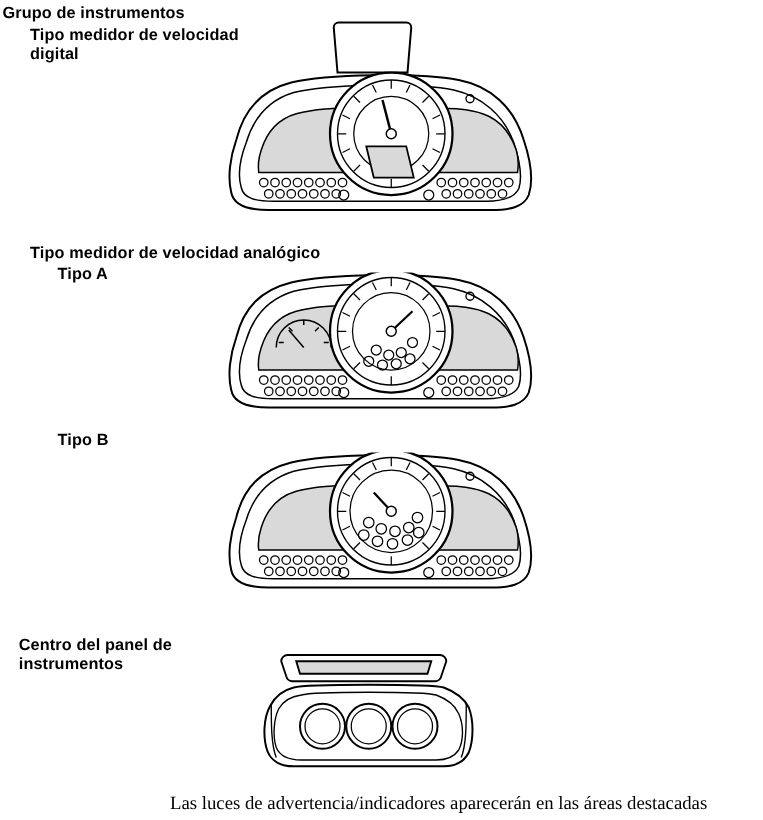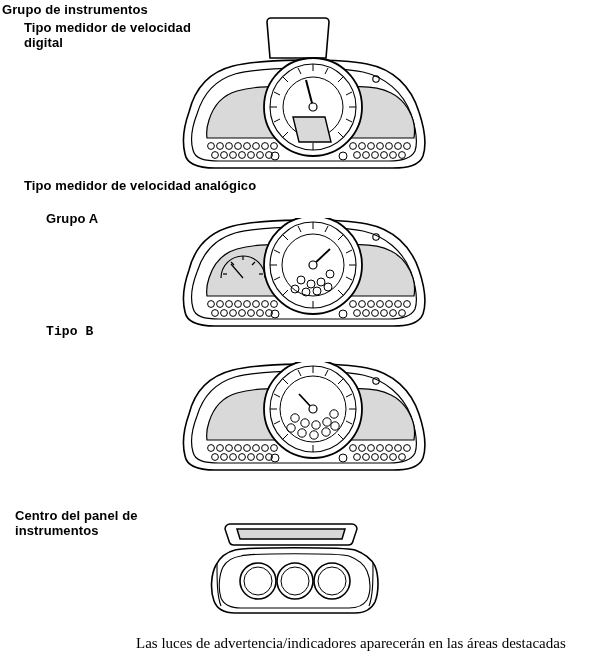--- a/index.html
+++ b/index.html
@@ -23,23 +23,23 @@
   .hdg {
     position: absolute;
     font-weight: bold;
     font-size: 13px;
     line-height: 15px;
     letter-spacing: 0.1px;
     white-space: pre-line;
   }
   #heading-grupo { left: 2px; top: 2px; }
   #heading-digital { left: 24px; top: 20px; width: 230px; }
-  #heading-analogico { left: 24px; top: 178px; }
+  #heading-analogico { left: 24px; top: 194px; }
   #heading-tipo-a { left: 46px; top: 211px; }
-  #heading-tipo-b { left: 46px; top: 324px; font-family: Liberation Mono, monospace; }
+  #heading-tipo-b { left: 46px; top: 344px; }
   #heading-centro { left: 15px; top: 508px; width: 180px; }
   .caption {
     position: absolute;
     left: 136px;
     top: 634px;
     font-family: "Liberation Serif", serif;
     font-size: 15px;
     line-height: 18px;
     white-space: nowrap;
   }
@@ -142,21 +142,21 @@
 
       <path d="M138 91 L131 64" stroke="#000" stroke-width="2" fill="none"></path>
       <circle cx="138" cy="91" r="4" fill="#ffffff" stroke="#000" stroke-width="1.2"></circle>
 
       <circle cx="201" cy="63" r="3.2" fill="none" stroke="#000" stroke-width="1.1"></circle>
     </svg>
   </div>
 
   <div class="hdg" id="heading-analogico">Tipo medidor de velocidad analógico</div>
 
-  <div class="hdg" id="heading-tipo-a">Grupo A</div>
+  <div class="hdg" id="heading-tipo-a">Tipo A</div>
 
   <div class="fig" id="fig-tipo-a">
     <svg width="280" height="115" viewBox="0 0 280 115">
       <g fill="none" stroke="#000" stroke-width="1.6">
         <path d="M14 52 C20 28 34 14 58 8 C86 1 160 0 192 6 C218 11 236 28 244 52
                  C250 70 252 84 248 96 C244 106 232 108 218 108 L40 108
                  C24 108 12 105 10 94 C7 82 9 66 14 52 Z" fill="#ffffff"></path>
         <path d="M22 54 C28 34 40 21 60 15 C88 8 158 7 188 13 C210 18 228 33 236 54
                  C241 69 243 82 240 91 C236 99 226 101 214 101 L44 101
                  C30 101 20 99 18 90 C15 80 17 67 22 54 Z" stroke-width="1.2"></path>

